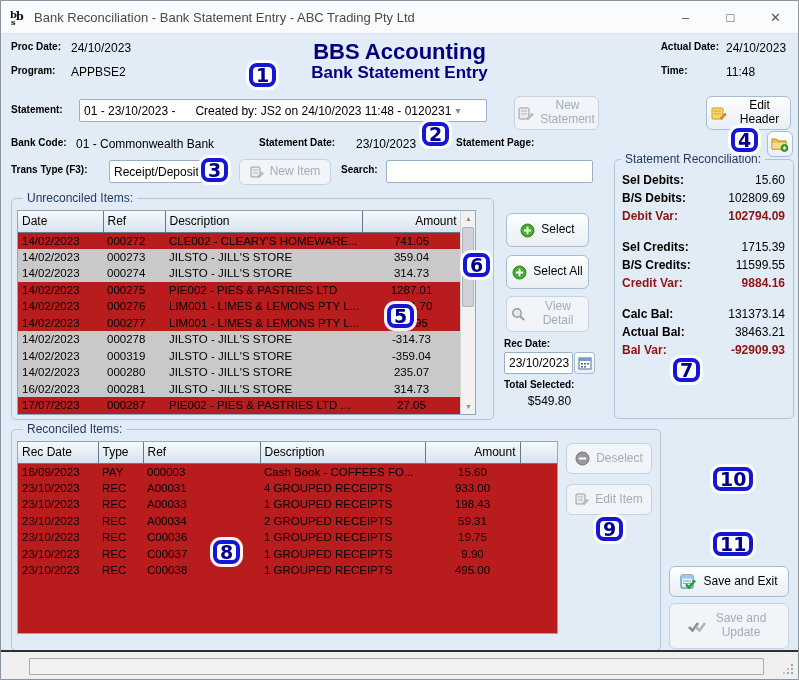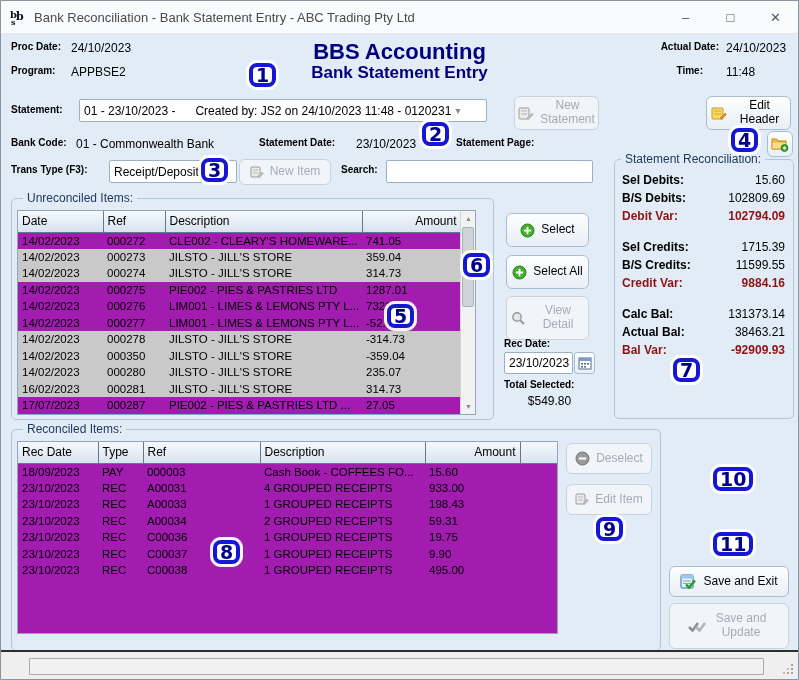--- a/index.html
+++ b/index.html
@@ -43,33 +43,33 @@
   }
   .btn .cap { line-height:1.15; }
   .btn.disabled { background:#f1f4f8; border-color:#c6d2de; color:#a3adb8; }
   
   .group { position:absolute; border:1px solid #b1c5d9; border-radius:5px; }
   .group-label {
     position:absolute; background:#e2ecf6; padding:0 4px; color:#22395f;
     font-size:12px; white-space:nowrap;
   }
   
-  .tablebox { position:absolute; background:#a21caf; border:1px solid #93a5b8; overflow:hidden; }
+  .tablebox { position:absolute; background:#b91c1c; border:1px solid #93a5b8; overflow:hidden; }
   table { border-collapse:collapse; table-layout:fixed; width:100%; }
   thead th {
     background:linear-gradient(#f5f9fc,#d8e3ef);
     border-right:1px solid #66788c; border-bottom:1px solid #66788c;
     font-weight:normal; font-size:12px; text-align:left; padding:2px 4px; height:21px;
     white-space:nowrap; overflow:hidden;
   }
   thead th.amt { text-align:right; }
   tbody td {
     font-size:11.5px; padding:0 4px; height:16.5px; white-space:nowrap; overflow:hidden;
   }
-  tbody td.amt { text-align:left; padding-right:4px; }
+  tbody td.amt { text-align:center; padding-right:4px; }
   tr.sel td { background:#c9c9c9; }
   
   .vscroll { position:absolute; top:0; right:0; width:15px; height:100%;
     background:#f2f2f2; border-left:1px solid #d4d4d4; }
   .varrow { position:absolute; left:0; width:15px; height:15px; color:#8a8a8a; font-size:7px;
     display:flex; align-items:center; justify-content:center; }
   .vthumb { position:absolute; left:1px; width:12px; background:#cfd2d6;
     border:1px solid #aeb2b8; border-radius:2px; }
   
   .recon-row { display:flex; justify-content:space-between; padding:2px 8px 2px 7px; }
@@ -121,21 +121,21 @@
   <span class="abs lbl" style="left:10px;top:40px">Proc Date:</span>
   <span class="abs val" style="left:70px;top:40px">24/10/2023</span>
   <span class="abs lbl" style="left:10px;top:64px">Program:</span>
   <span class="abs val" style="left:70px;top:64px">APPBSE2</span>
 
   <div class="abs app-title" style="left:0;top:38px">BBS Accounting</div>
   <div class="abs screen-title" style="left:0;top:62px">Bank Statement Entry</div>
 
   <span class="abs lbl" style="left:640px;top:40px;width:78px;text-align:right">Actual Date:</span>
   <span class="abs val" style="left:725px;top:40px">24/10/2023</span>
-  <span class="abs lbl" style="left:624px;top:64px;width:78px;text-align:right">Time:</span>
+  <span class="abs lbl" style="left:660px;top:64px;width:78px;">Time:</span>
   <span class="abs val" style="left:725px;top:64px">11:48</span>
 
   <span class="abs lbl" style="left:10px;top:103px">Statement:</span>
   <div class="abs field combo" style="left:78px;top:98px;width:408px;height:23px">
     <span class="ctext">01 - 23/10/2023 -      Created by: JS2 on 24/10/2023 11:48 - 0120231</span>
     <span class="chev">▾</span>
   </div>
 
   <div class="btn disabled" style="left:513px;top:95px;width:85px;height:34px">
     <span class="icon">
@@ -173,21 +173,21 @@
           <path d="M1 4 L1 13 L15 13 L15 5 L7 5 L5.5 3 L1 3 Z" fill="#f6c85f" stroke="#b8860b"></path>
           <path d="M1 6 L15 6 L15 13 L1 13 Z" fill="#fbdb8a" stroke="#b8860b" stroke-width="0.5"></path>
           <circle cx="13.5" cy="12" r="3.4" fill="#3faf2c" stroke="#2a7d1c"></circle>
           <rect x="12" y="11.4" width="3" height="1.2" fill="#fff"></rect>
           <rect x="12.9" y="10.5" width="1.2" height="3" fill="#fff"></rect>
         </svg>
     </span>
   </div>
 
   <span class="abs lbl" style="left:10px;top:163px">Trans Type (F3):</span>
-  <div class="abs field" style="left:108px;top:159px;width:128px;height:23px">
+  <div class="abs field" style="left:108px;top:159px;width:115px;height:23px">
     <span>Receipt/Deposit</span>
   </div>
   <div class="btn disabled" style="left:238px;top:158px;width:92px;height:26px">
     <span class="icon">
       <svg width="14" height="13" viewBox="0 0 14 13">
           <rect x="1" y="1" width="9" height="10" rx="1" fill="#ececec" stroke="#9a9a9a"></rect>
           <line x1="3" y1="4" x2="8" y2="4" stroke="#b5b5b5"></line>
           <line x1="3" y1="7" x2="8" y2="7" stroke="#b5b5b5"></line>
           <polygon points="8,10 12,6 13.5,7.5 9.5,11.5" fill="#c0c0c0" stroke="#9a9a9a" stroke-width="0.5"></polygon>
         </svg>
@@ -256,21 +256,21 @@
             <td class="amt">-52.95</td>
           </tr>
           <tr class="sel">
             <td>14/02/2023</td>
             <td>000278</td>
             <td>JILSTO - JILL'S STORE</td>
             <td class="amt">-314.73</td>
           </tr>
           <tr class="sel">
             <td>14/02/2023</td>
-            <td>000350</td>
+            <td>000319</td>
             <td>JILSTO - JILL'S STORE</td>
             <td class="amt">-359.04</td>
           </tr>
           <tr class="sel">
             <td>14/02/2023</td>
             <td>000280</td>
             <td>JILSTO - JILL'S STORE</td>
             <td class="amt">235.07</td>
           </tr>
           <tr class="sel">
@@ -307,21 +307,21 @@
   <div class="btn" style="left:505px;top:254px;width:83px;height:34px">
     <span class="icon">
       <svg width="15" height="15" viewBox="0 0 15 15">
           <circle cx="7.5" cy="7.5" r="6.5" fill="#43b02a" stroke="#2f7d1e"></circle>
           <rect x="3.8" y="6.6" width="7.4" height="1.8" rx="0.5" fill="#fff"></rect>
           <rect x="6.6" y="3.8" width="1.8" height="7.4" rx="0.5" fill="#fff"></rect>
         </svg>
     </span>
     <span class="cap">Select All</span>
   </div>
-  <div class="btn disabled" style="left:505px;top:295px;width:83px;height:44px">
+  <div class="btn disabled" style="left:505px;top:295px;width:83px;height:36px">
     <span class="icon">
       <svg width="15" height="15" viewBox="0 0 15 15">
           <circle cx="6" cy="6" r="4.2" fill="#e8e8e8" stroke="#9a9a9a" stroke-width="1.4"></circle>
           <line x1="9.2" y1="9.2" x2="13" y2="13" stroke="#9a9a9a" stroke-width="2"></line>
         </svg>
     </span>
     <span class="cap">View Detail</span>
   </div>
 
   <span class="abs lbl" style="left:503px;top:337px">Rec Date:</span>

